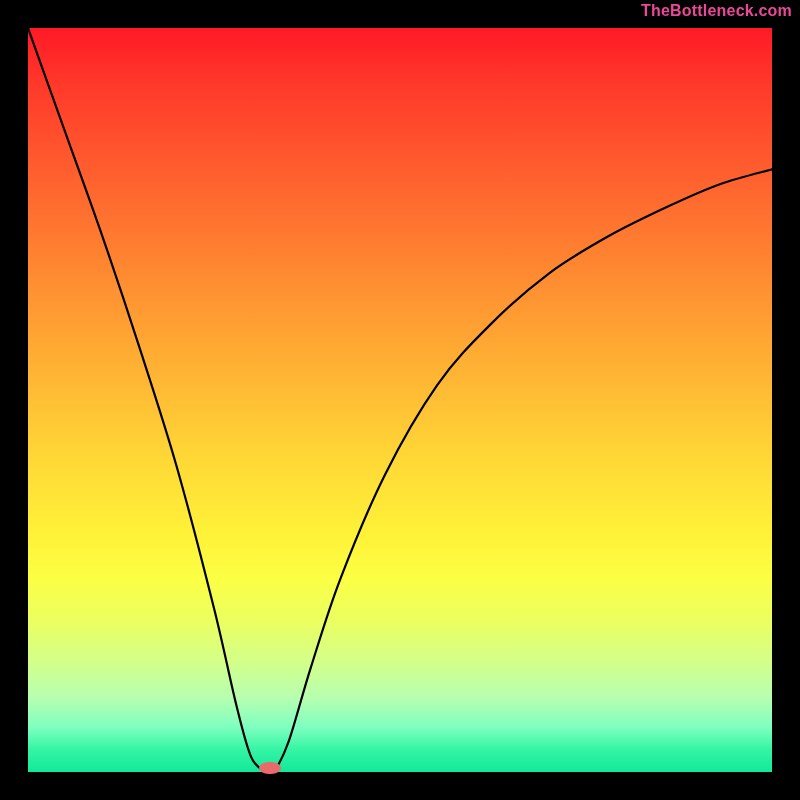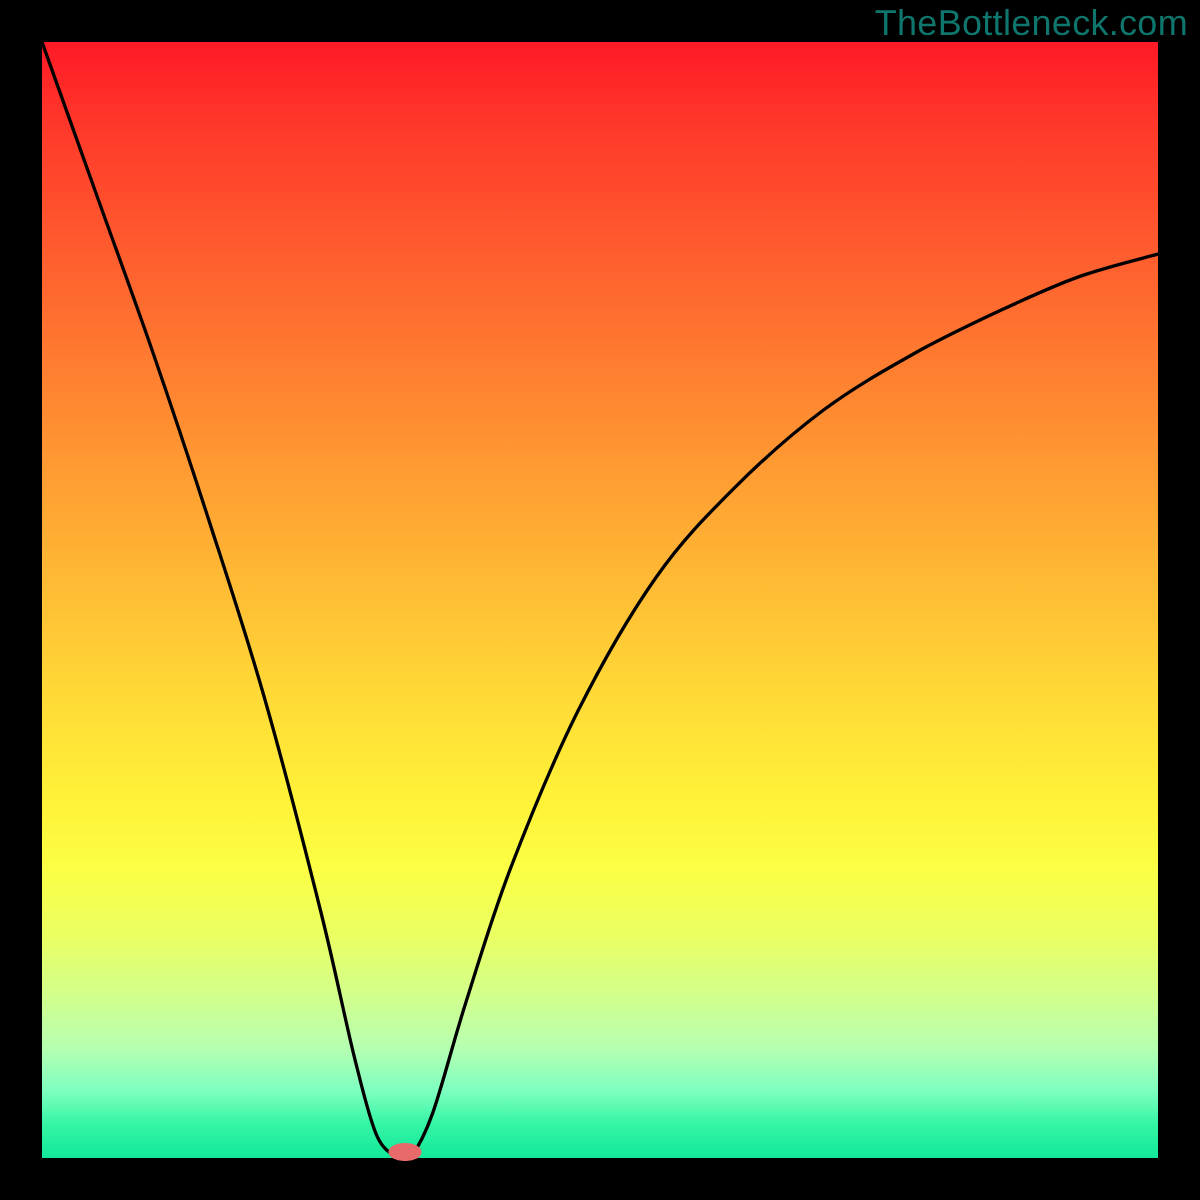--- a/index.html
+++ b/index.html
@@ -46,23 +46,23 @@
     position: absolute;
     left: 0;
     top: 0;
     width: 744px;
     height: 744px;
   }
   .watermark {
     position: absolute;
     top: 2px;
     right: 8px;
-    color: #0f766e;
-    font-size: 24px;
-    font-weight: 400;
+    color: #ec4899;
+    font-size: 16px;
+    font-weight: 700;
     letter-spacing: 0.2px;
     user-select: none;
   }
   .marker {
     position: absolute;
     background: #e96a6a;
     border-radius: 50% / 55%;
     transform: translate(-50%, -50%);
   }
 </style>

